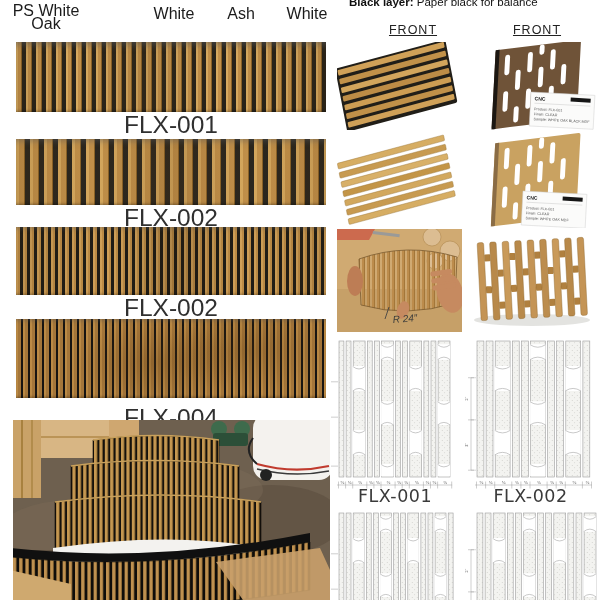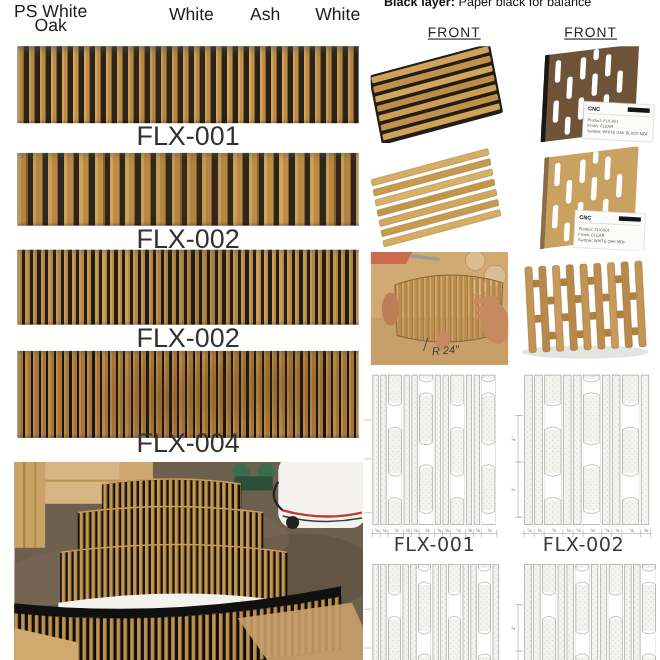--- a/index.html
+++ b/index.html
@@ -77,21 +77,21 @@
   <div class="fb" style="left:383px;width:60px">FRONT</div>
   <div class="fb" style="left:508px;width:58px">FRONT</div>
 
   <div class="panel p1"></div>
   <div class="plabel" style="top:111px">FLX-001</div>
   <div class="panel p2"></div>
   <div class="plabel" style="top:204px">FLX-002</div>
   <div class="panel p3"></div>
   <div class="plabel" style="top:294px">FLX-002</div>
   <div class="panel p4"></div>
-  <div class="plabel" style="top:390px">FLX-004</div>
+  <div class="plabel" style="top:404px">FLX-004</div>
 
   <svg class="photo" style="left:13px;top:420px" width="317" height="180" viewBox="0 0 317 180">
     <rect width="317" height="180" fill="#6e604f"></rect>
     <ellipse cx="60" cy="120" rx="80" ry="40" fill="#7d6c58" opacity=".4"></ellipse>
     <ellipse cx="260" cy="100" rx="70" ry="35" fill="#574a3b" opacity=".5"></ellipse>
     <ellipse cx="160" cy="70" rx="90" ry="30" fill="#80705c" opacity=".35"></ellipse>
     <rect x="0" y="130" width="120" height="50" fill="#4f4336" opacity=".45"></rect>
     <g>
       <rect x="0" y="0" width="28" height="78" fill="#c9a268"></rect>
       <rect x="8" y="0" width="2" height="78" fill="#a8813f"></rect>

